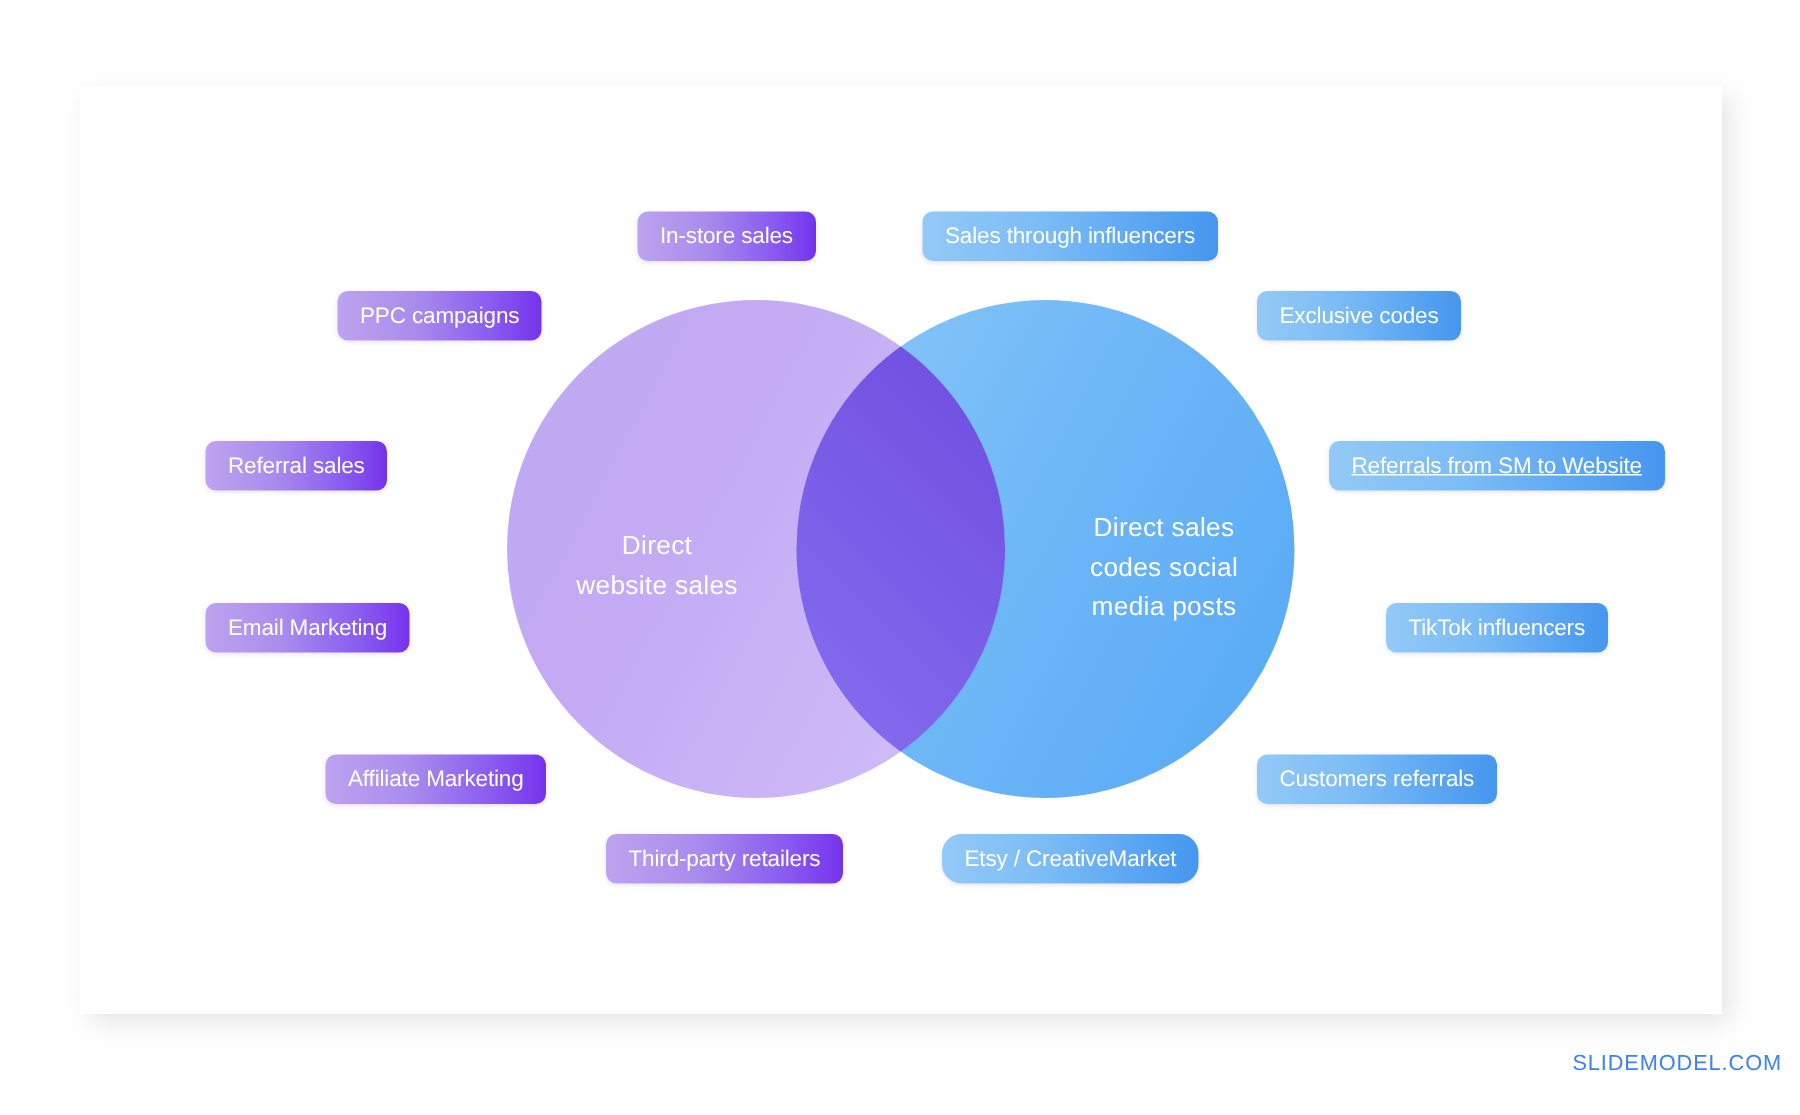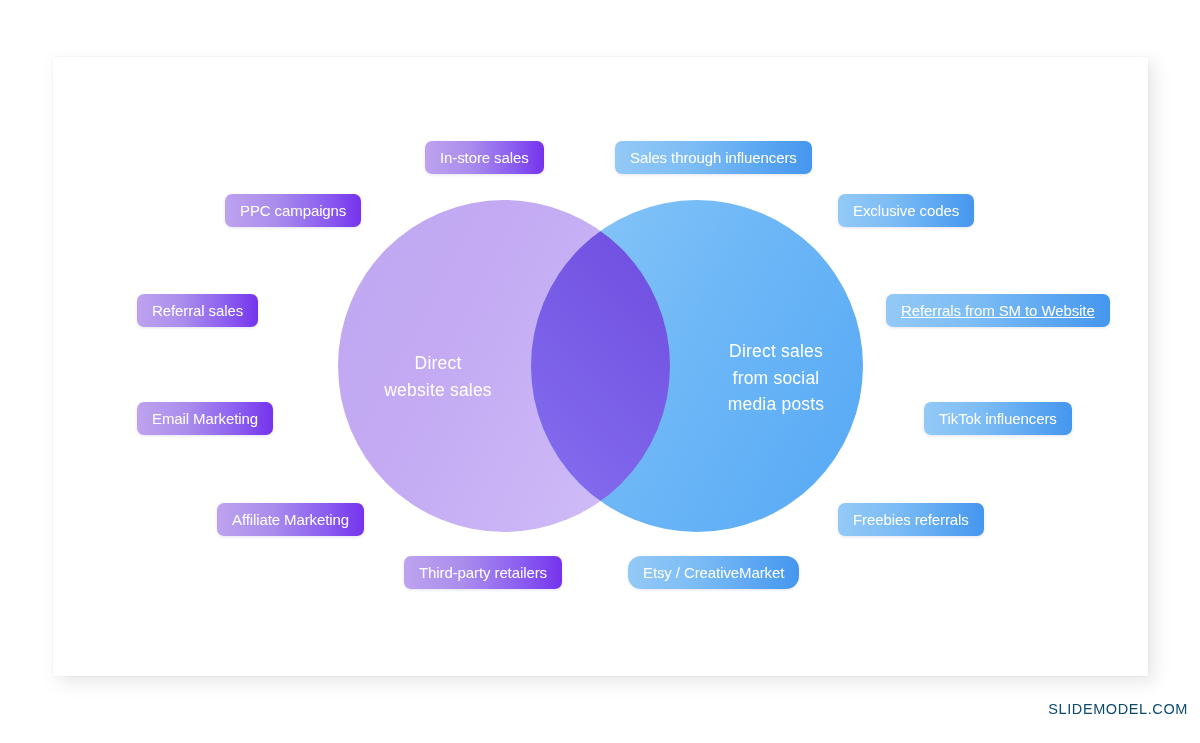--- a/index.html
+++ b/index.html
@@ -129,21 +129,21 @@
 
   .pill.blue {
     background: linear-gradient(90deg, #93c9f6 0%, #7cbcf5 40%, #5ba6f2 75%, #4596ee 100%);
   }
 
   
   #watermark {
     position: absolute;
     right: 12px;
     top: 701px;
-    color: #0c4a6e;
+    color: #3b82f6;
     font-size: 14.5px;
     letter-spacing: 0.6px;
   }
 </style>
 </head>
 <body>
 
 <div id="stage">
 
   <div id="slide-card">
@@ -167,37 +167,37 @@
         </defs>
         <g clip-path="url(#clipRight)">
           <circle cx="451" cy="309" r="166" fill="url(#overlapGrad)"></circle>
         </g>
       </svg>
 
       <div class="circle-label" id="label-left-circle">Direct
 website  sales</div>
 
       <div class="circle-label" id="label-right-circle">Direct  sales
-from  social
+codes  social
 media  posts</div>
 
     </div>
 
     <div id="pill-layer">
         <div class="pill purple" style="left: 372px; top: 84px;">In-store sales</div>
         <div class="pill purple" style="left: 172px; top: 137px;">PPC campaigns</div>
         <div class="pill purple" style="left: 84px; top: 237px;">Referral sales</div>
         <div class="pill purple" style="left: 84px; top: 345px;">Email Marketing</div>
         <div class="pill purple" style="left: 164px; top: 446px;">Affiliate Marketing</div>
         <div class="pill purple" style="left: 351px; top: 499px;">Third-party retailers</div>
         <div class="pill blue" style="left: 562px; top: 84px;">Sales through influencers</div>
         <div class="pill blue" style="left: 785px; top: 137px;">Exclusive codes</div>
         <div class="pill blue" style="left: 833px; top: 237px; text-decoration: underline;">Referrals from SM to Website</div>
         <div class="pill blue" style="left: 871px; top: 345px;">TikTok influencers</div>
-        <div class="pill blue" style="left: 785px; top: 446px;">Freebies referrals</div>
+        <div class="pill blue" style="left: 785px; top: 446px;">Customers referrals</div>
         <div class="pill blue" style="left: 575px; top: 499px; border-radius: 13px;">Etsy / CreativeMarket</div>
       </div>
 
   </div>
 
   <div id="watermark">SLIDEMODEL.COM</div>
 
 </div>
 
 </body></html>

